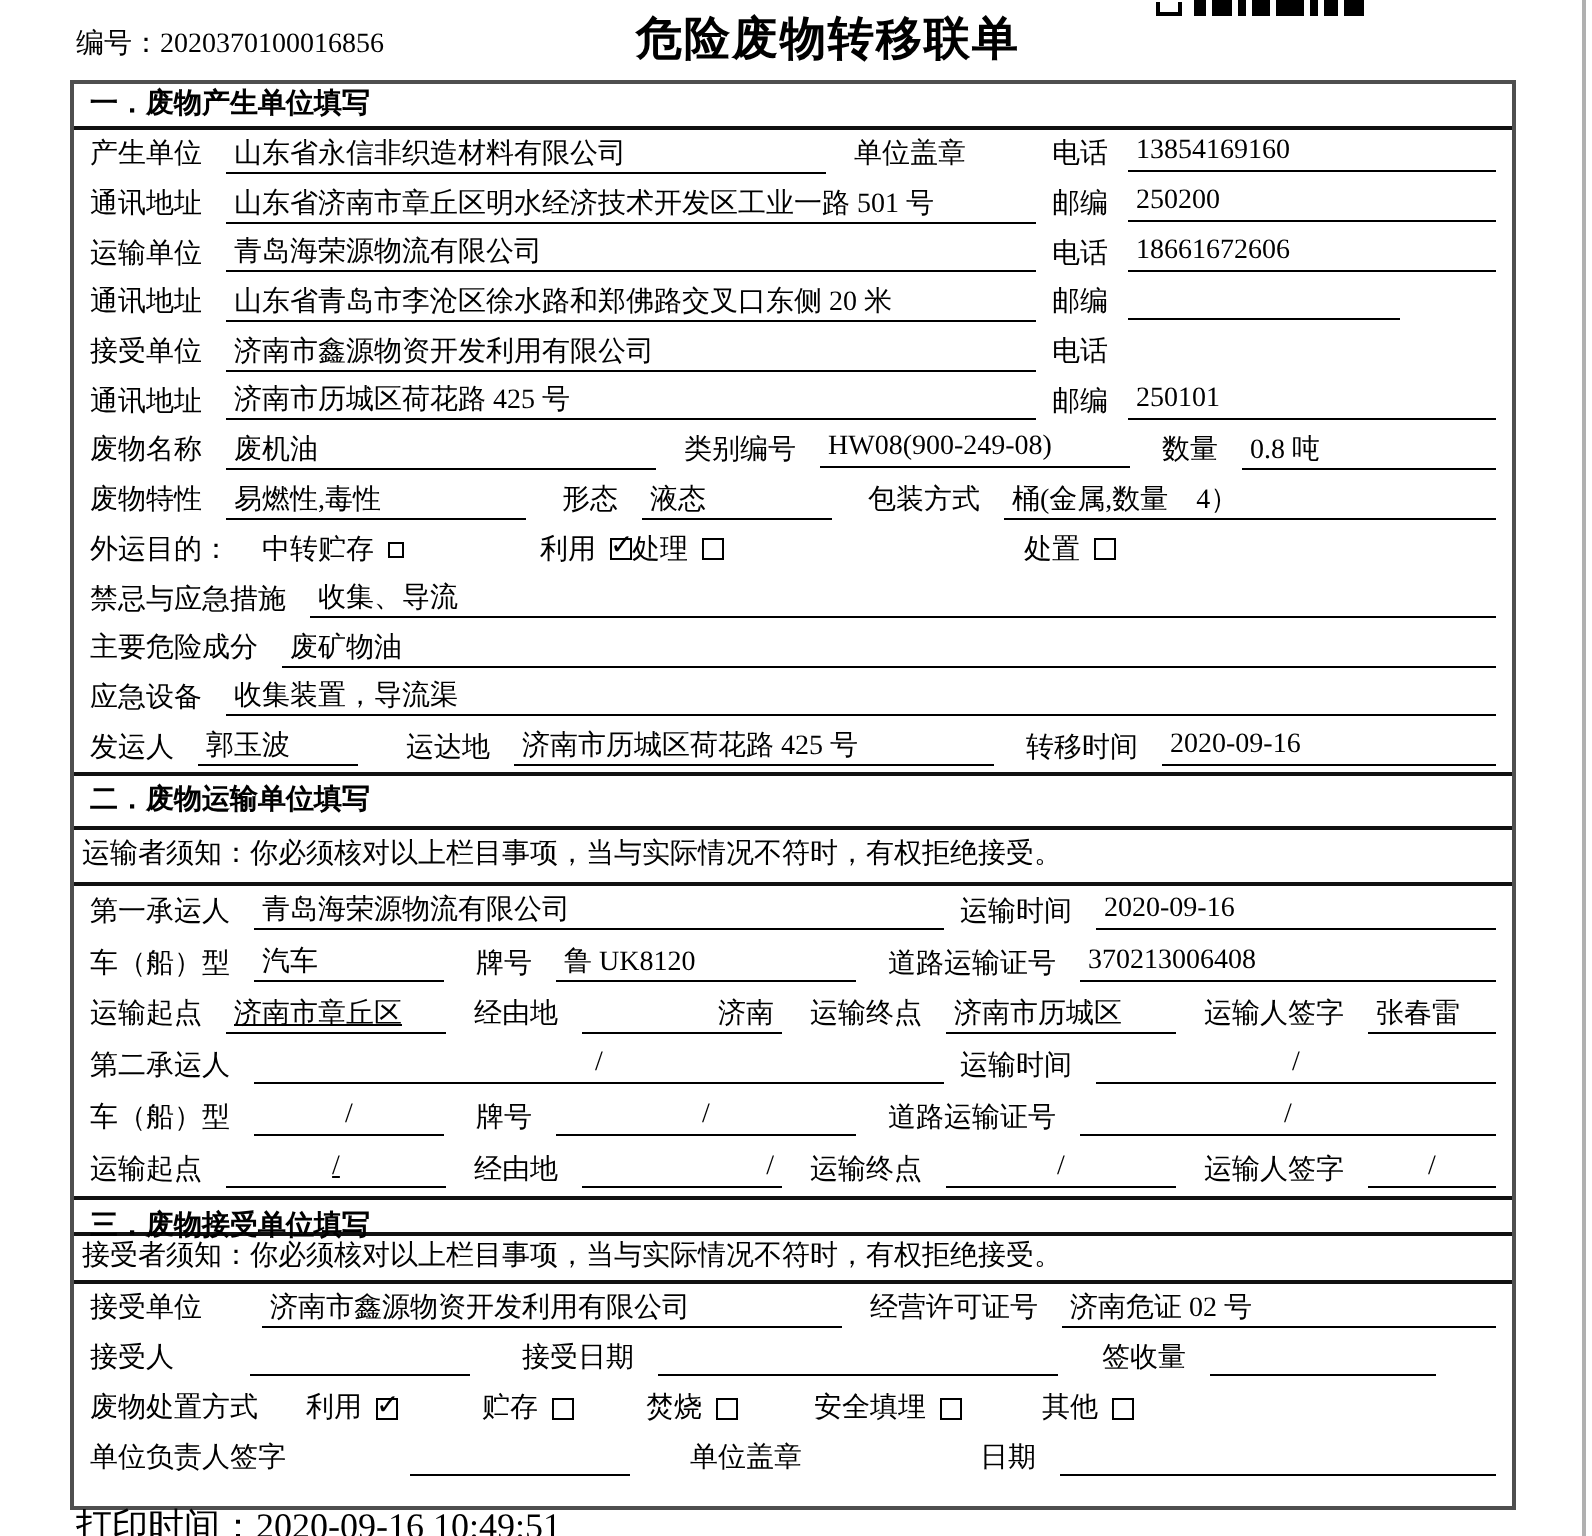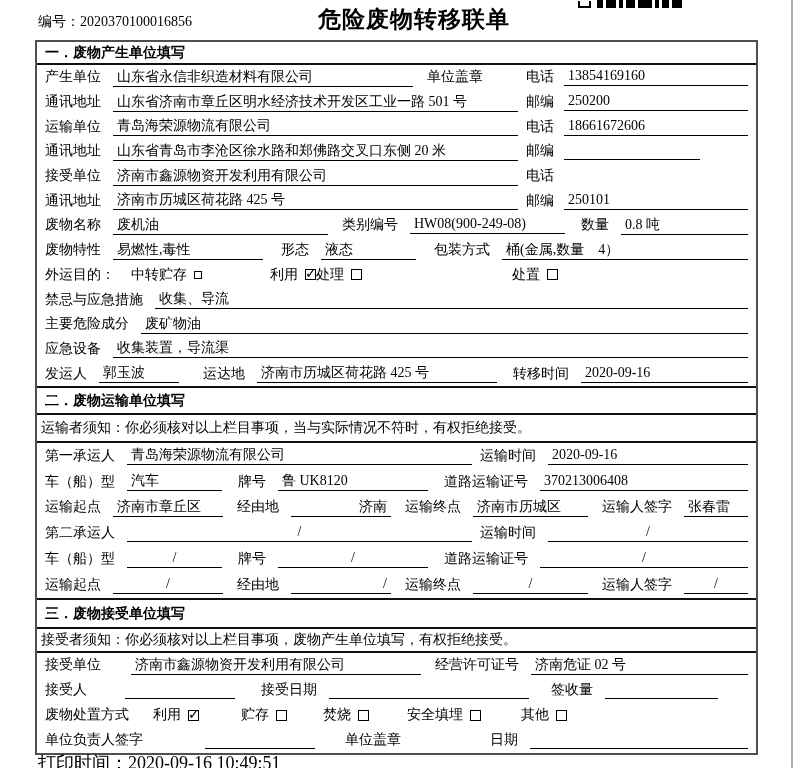--- a/index.html
+++ b/index.html
@@ -24,21 +24,21 @@
   .qr i:nth-child(7){width:4px;}  .qr i:nth-child(8){width:7px;}
   .qr i:nth-child(9){width:10px;margin-right:0;}
 
   
   .form { position: absolute; left: 35px; top: 40px; width: 723px; height: 715px;
     border: 2px solid #4f4f4f; background: #fff; overflow: hidden; }
 
   .sec-h { font-size: 14px; font-weight: bold; padding-left: 8px; border-bottom: 2px solid #111; }
   .sec-h.h1 { height: 23px; line-height: 21px; }
   .sec-h.h2 { height: 29px; line-height: 26px; border-top: 2px solid #111; }
-  .sec-h.h3 { height: 31px; line-height: 28px; border-top: 2px solid #111; font-family: Liberation Serif, serif; }
+  .sec-h.h3 { height: 20px; line-height: 28px; border-top: 2px solid #111; font-family: Liberation Serif, serif; }
 
   .notice { font-size: 14px; padding-left: 4px; border-bottom: 2px solid #111; }
   .notice.n2 { height: 28px; line-height: 26px; }
   .notice.n3 { height: 24px; line-height: 22px; }
 
   .row { display: flex; align-items: center; padding: 0 8px; font-size: 14px; }
   .row.s1 { height: 24.7px; }
   .row.s2 { height: 25.8px; }
   .row.s3 { height: 25px; }
 
@@ -49,21 +49,21 @@
   .mr8 { margin-right: 8px; } .mr30 { margin-right: 30px; } .mr48 { margin-right: 48px; }
 
   .rpart { width: 222px; margin-left: auto; display: flex; align-items: center; flex: 0 0 auto; }
   .rpart .lbl { margin-right: 10px; text-align: right; }
   .rpart .ul { flex: 1 1 auto; }
 
   .seal { white-space: nowrap; margin-left: 14px; margin-right: 6px; }
 
   
   .w80 {width:80px;font-family:Liberation Serif, serif;} .w95 {width:95px;} .w100 {width:100px;text-align:right;}
-  .w110 {width:110px;} .w115 {width:115px;} .w150 {width:150px;} .w155 {width:155px;}
+  .w110 {width:110px;text-decoration:underline;} .w115 {width:115px;} .w150 {width:150px;} .w155 {width:155px;}
   .w200 {width:200px;} .w215 {width:215px;} .w218 {width:218px;} .w240 {width:240px;}
   .w290 {width:290px;} .w300 {width:300px;}
 
   
   .opt { display: inline-flex; align-items: center; white-space: nowrap; }
   .cb { display: inline-block; width: 11px; height: 11px; border: 1px solid #000;
         margin-left: 7px; position: relative; top: 0px; flex: 0 0 auto; }
   .cb.sm { width: 8px; height: 8px; }
   .cb[data-checked="true"]::after { content: "✓"; position: absolute; left: -1px; top: -5px;
         font-size: 14px; font-weight: bold; font-family: "DejaVu Sans", sans-serif; }
@@ -265,21 +265,21 @@
       <span class="ul w110 ctr">/</span>
       <span class="lbl" style="margin-left:14px">经由地</span>
       <span class="ul w100 ctr">/</span>
       <span class="lbl" style="margin-left:14px">运输终点</span>
       <span class="ul w115 ctr">/</span>
       <span class="lbl" style="margin-left:14px">运输人签字</span>
       <span class="ul grow ctr">/</span>
     </div>
 
     <div class="sec-h h3">三．废物接受单位填写</div>
-    <div class="notice n3">接受者须知：你必须核对以上栏目事项，废物产生单位填写，有权拒绝接受。</div>
+    <div class="notice n3">接受者须知：你必须核对以上栏目事项，当与实际情况不符时，有权拒绝接受。</div>
 
     <div class="row s3">
       <span class="lbl">接受单位</span>
       <span class="ul w290" style="margin-left:18px">济南市鑫源物资开发利用有限公司</span>
       <span class="lbl" style="margin-left:14px">经营许可证号</span>
       <span class="ul grow">济南危证 02 号</span>
     </div>
 
     <div class="row s3">
       <span class="lbl">接受人</span>

